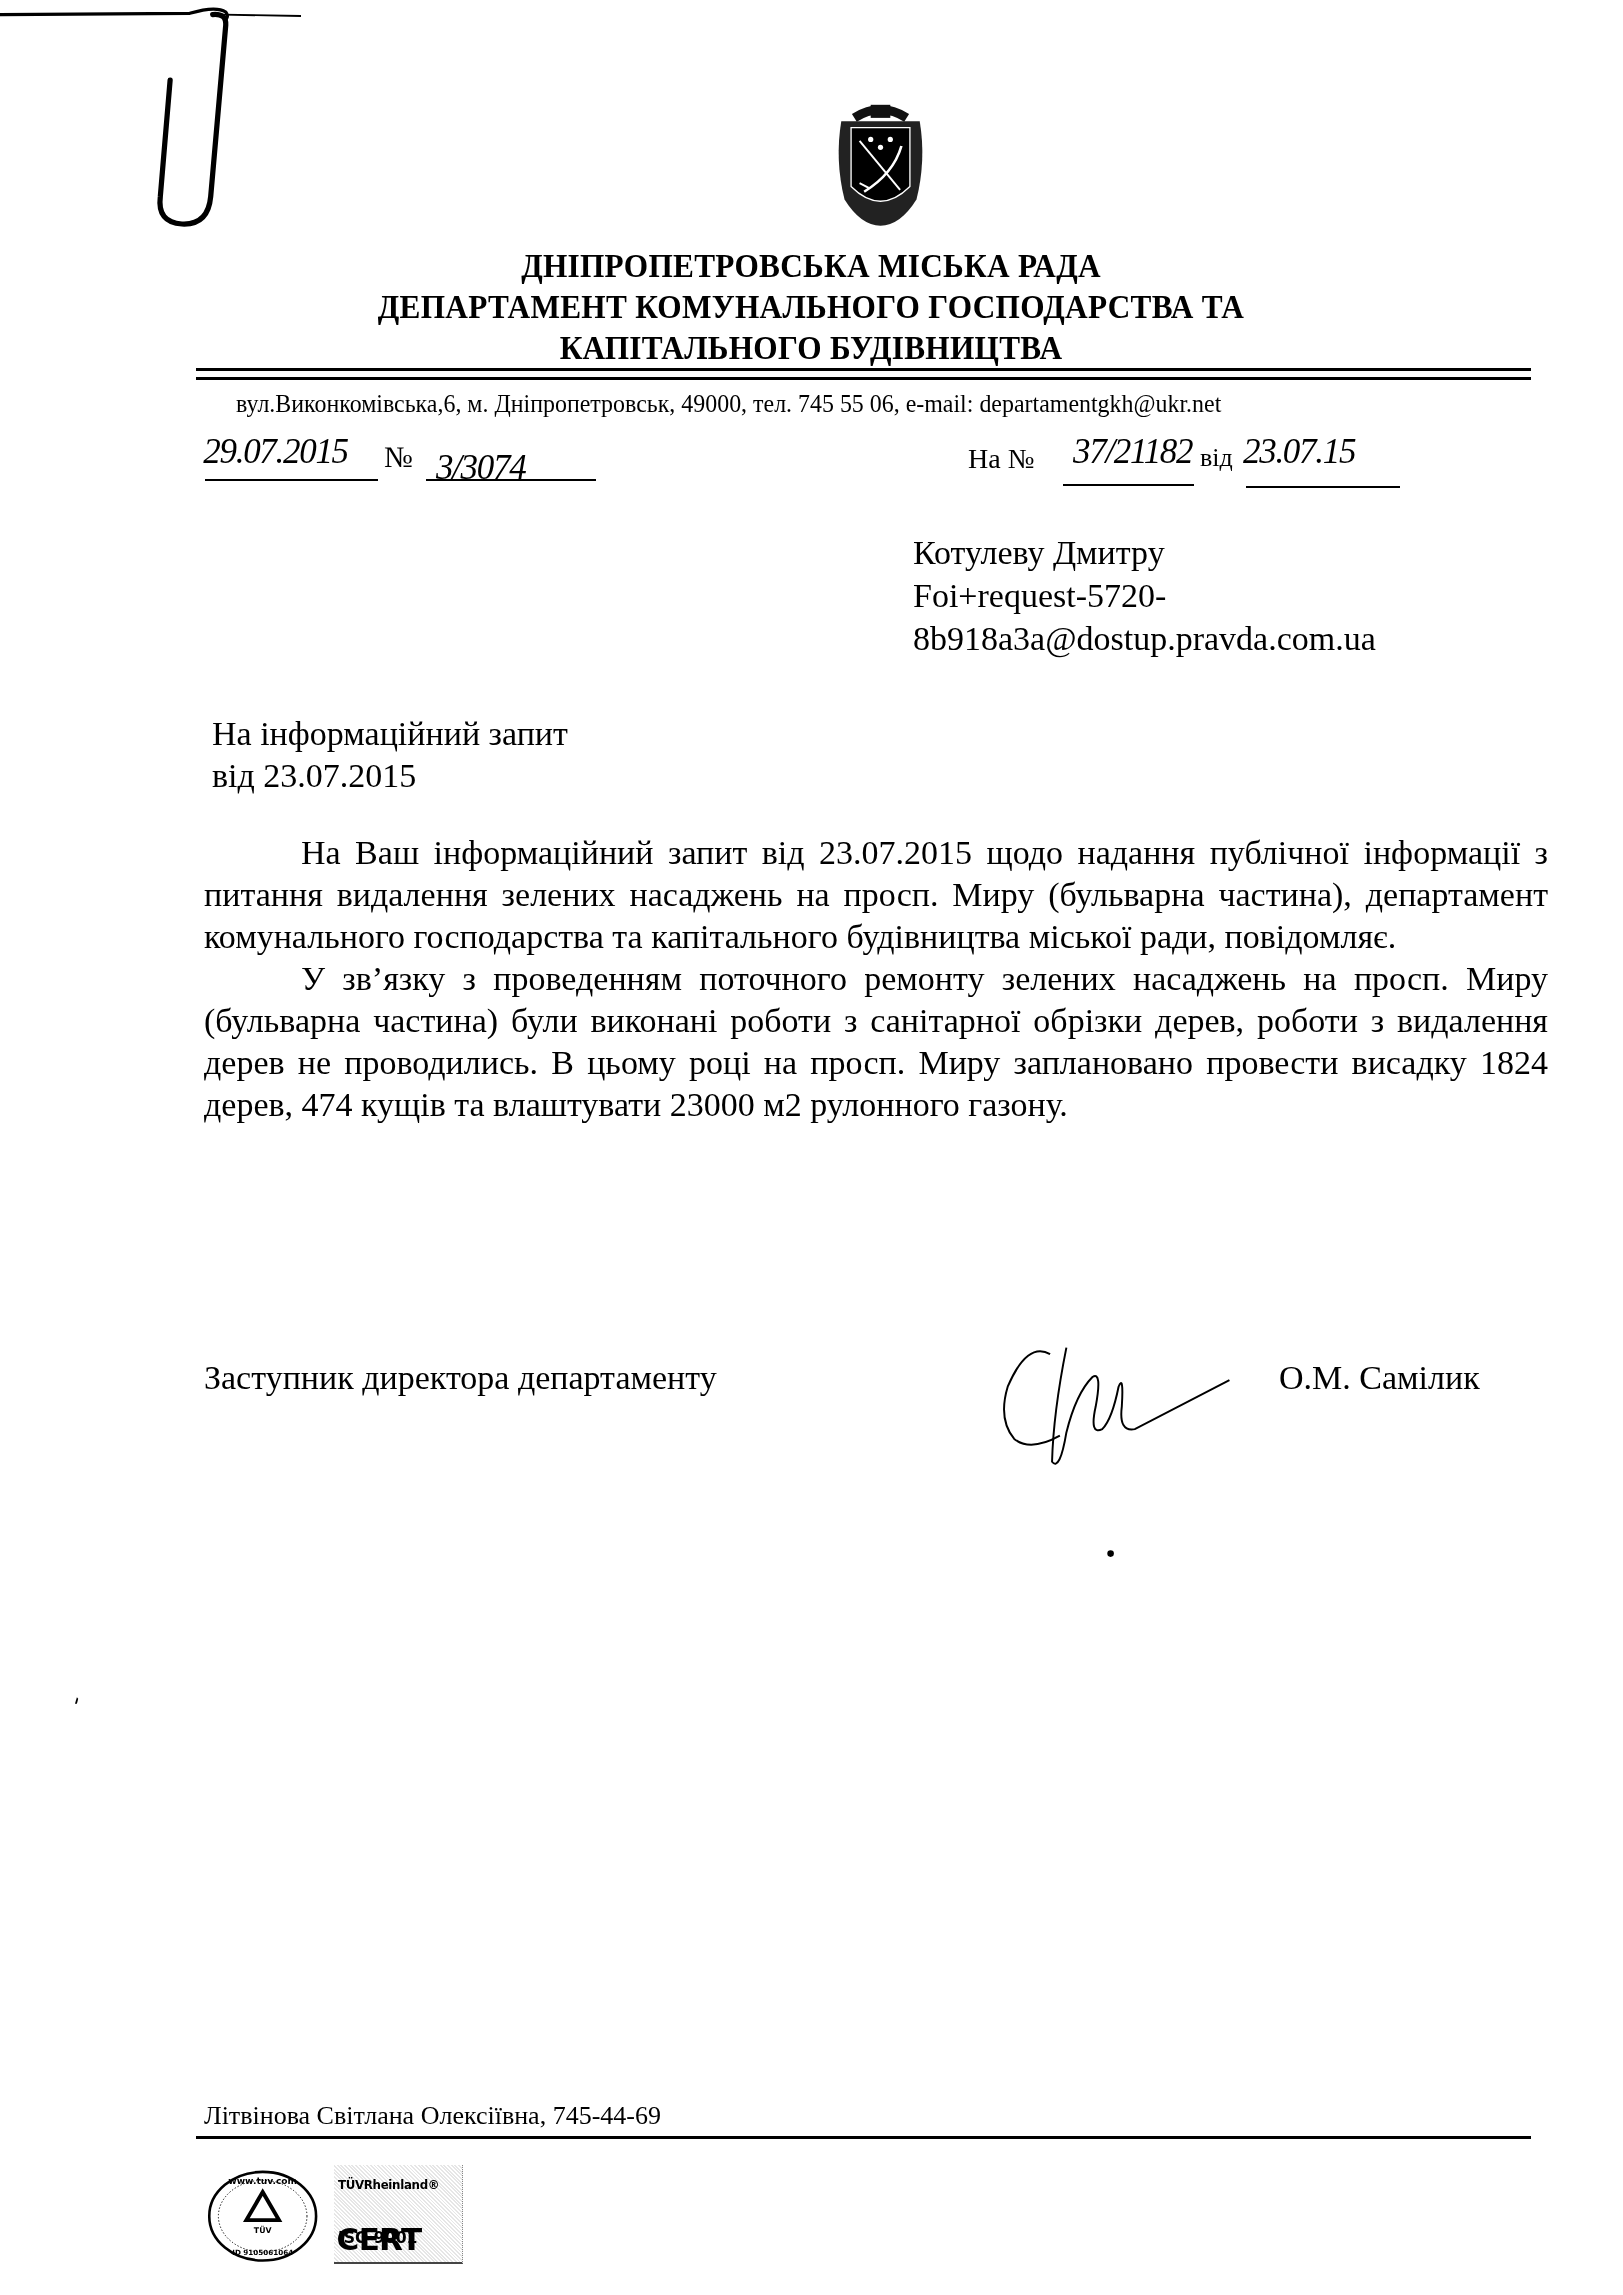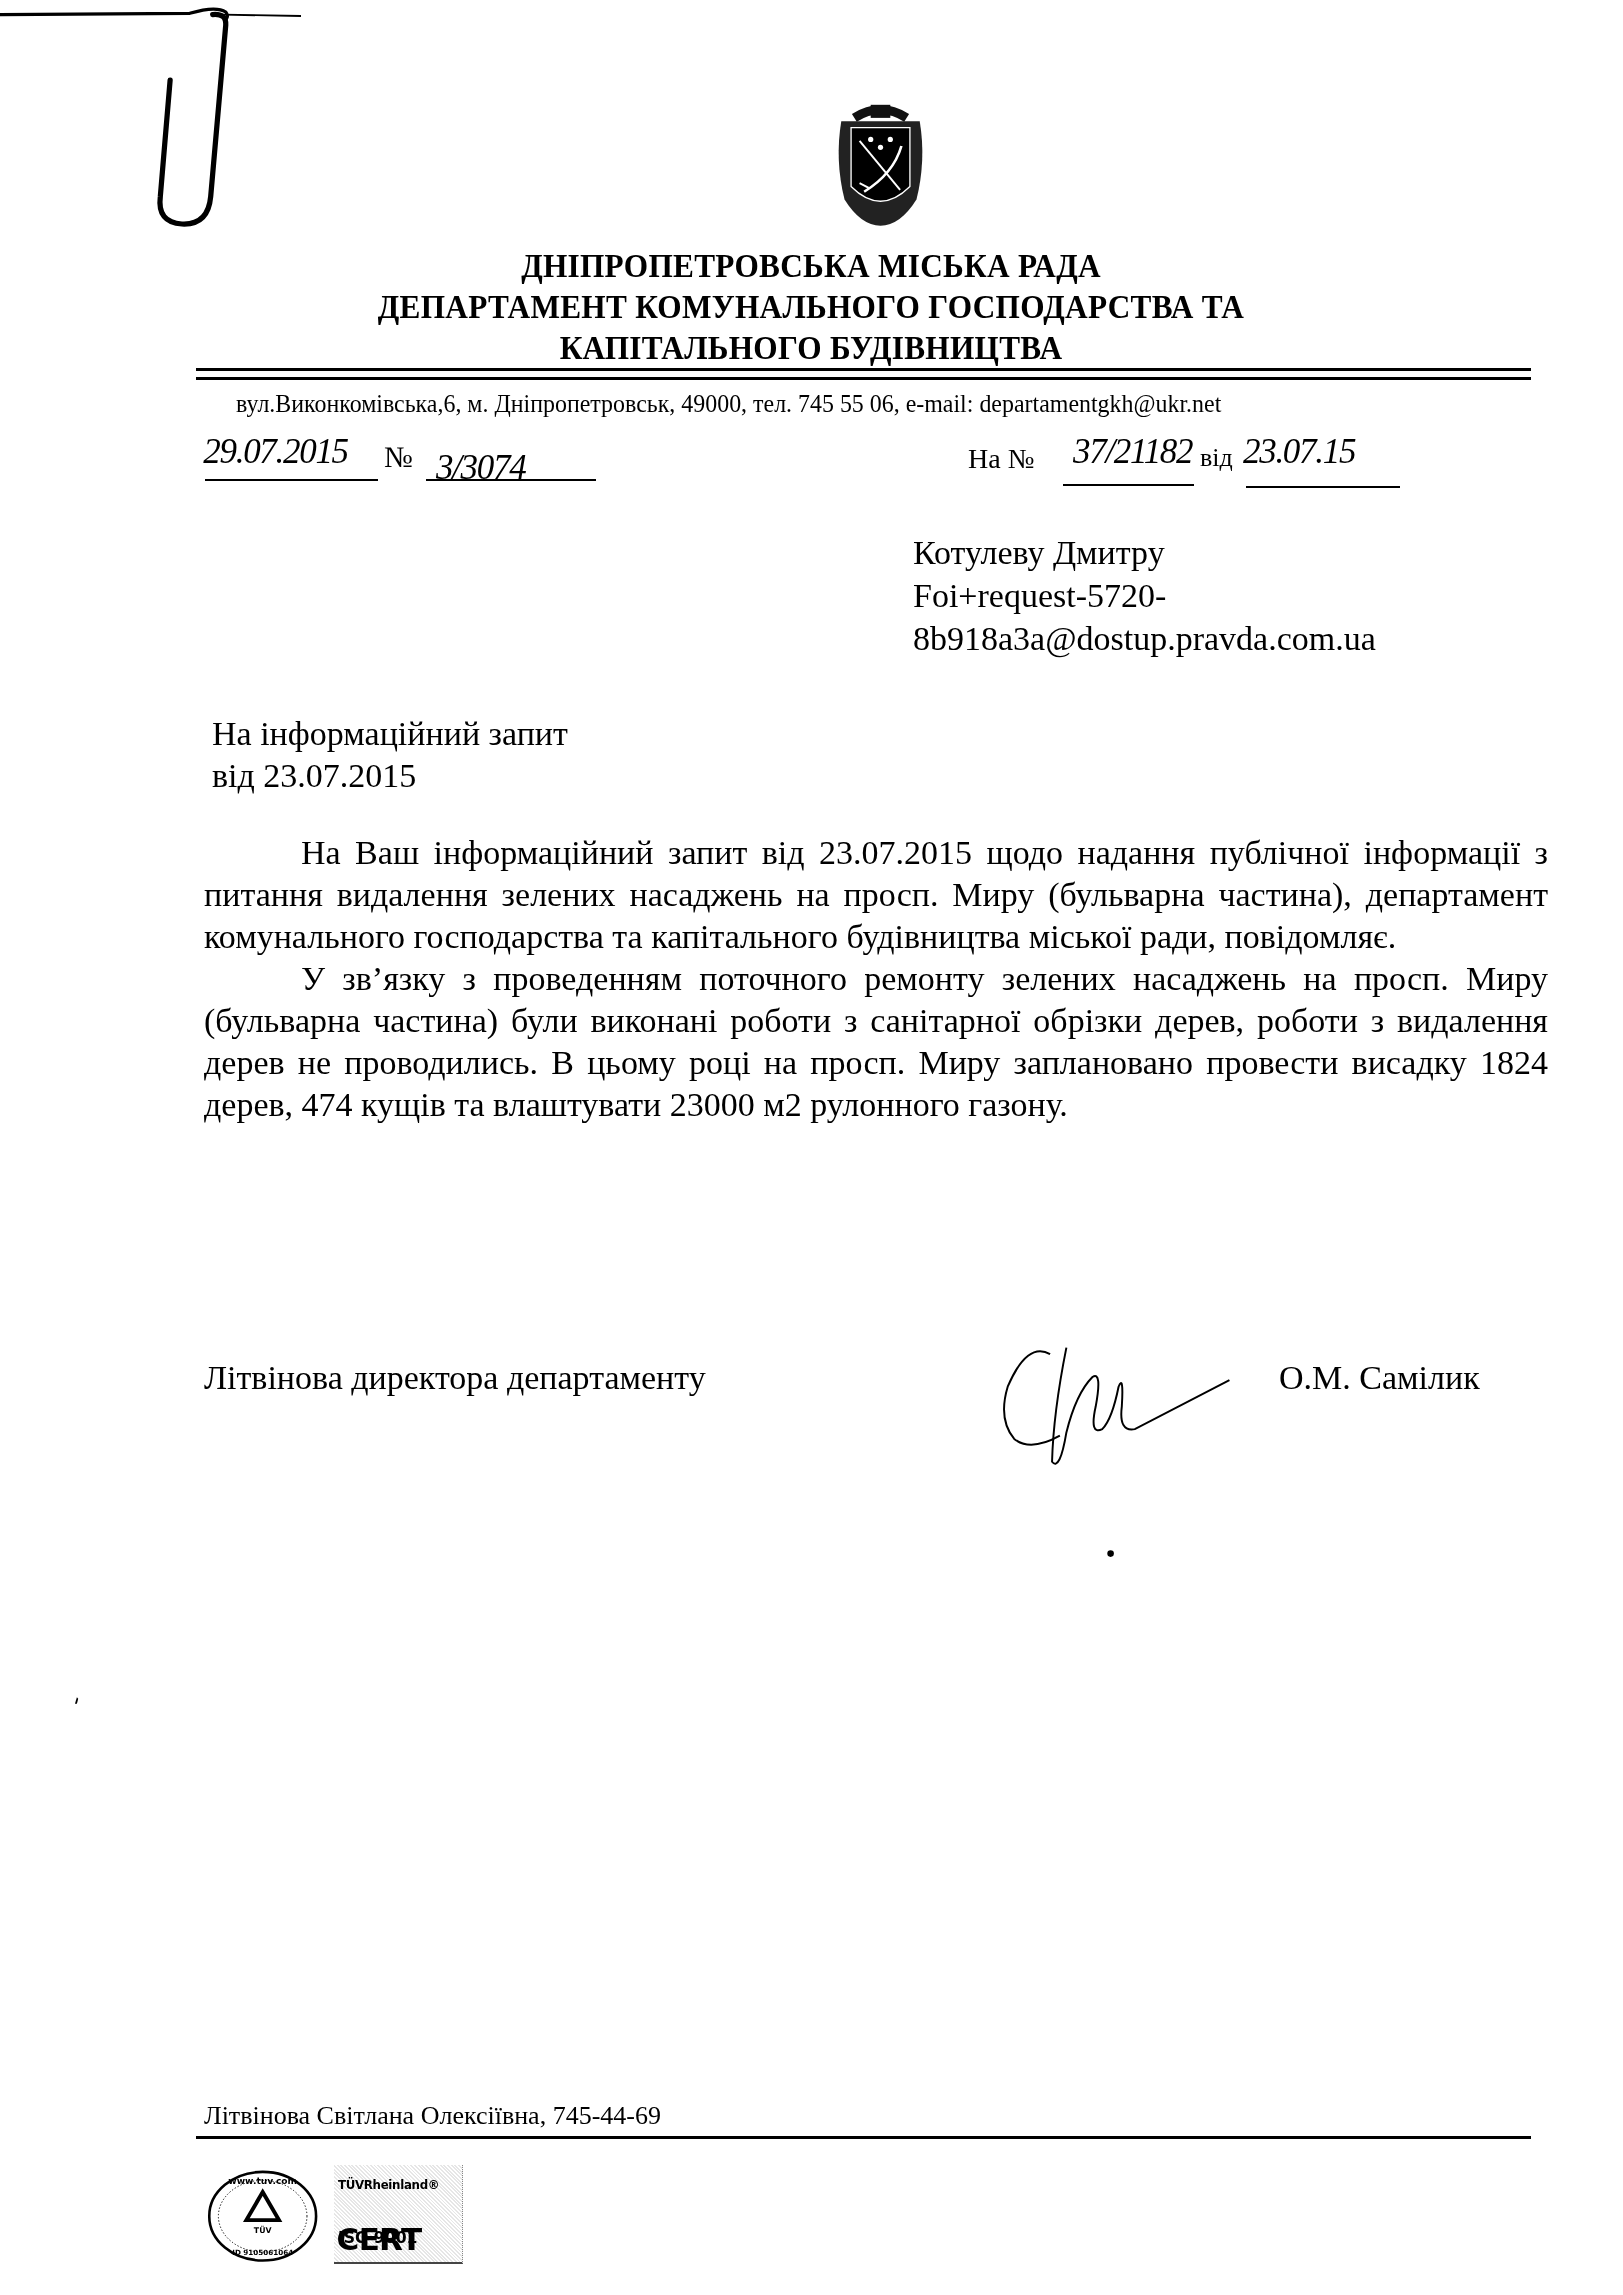--- a/index.html
+++ b/index.html
@@ -132,21 +132,21 @@
 <div class="abs subject">
   <div>На інформаційний запит</div>
   <div>від 23.07.2015</div>
 </div>
 
 <div class="abs body-text">
   <p>На Ваш інформаційний запит від 23.07.2015 щодо надання публічної інформації з питання видалення зелених насаджень на просп. Миру (бульварна частина), департамент комунального господарства та капітального будівництва міської ради, повідомляє.</p>
   <p>У зв’язку з проведенням поточного ремонту зелених насаджень на просп. Миру (бульварна частина) були виконані роботи з санітарної обрізки дерев, роботи з видалення дерев не проводились. В цьому році на просп. Миру заплановано провести висадку 1824 дерев, 474 кущів та влаштувати 23000 м2 рулонного газону.</p>
 </div>
 
-<div class="abs sig-title">Літвінова директора департаменту</div>
+<div class="abs sig-title">Заступник директора департаменту</div>
 <svg class="abs signature" viewBox="0 0 440 230">
   <path d="M145 60 Q110 40 80 110 Q65 160 90 190 Q115 210 160 185" fill="none" stroke="#000" stroke-width="3"></path>
   <path d="M170 50 Q150 150 148 225 Q160 240 170 180 Q185 120 210 95 Q225 85 215 140 Q205 185 225 175 Q240 160 250 110 Q258 90 255 140 Q250 180 275 175 L420 100" fill="none" stroke="#000" stroke-width="3"></path>
 </svg>
 <div class="abs sig-name">О.М. Самілик</div>
 
 <svg class="abs speck1" viewBox="0 0 14 14">
     <circle cx="7" cy="7" r="5" fill="#000"></circle>
   </svg>
 <svg class="abs speck2" viewBox="0 0 10 14">

